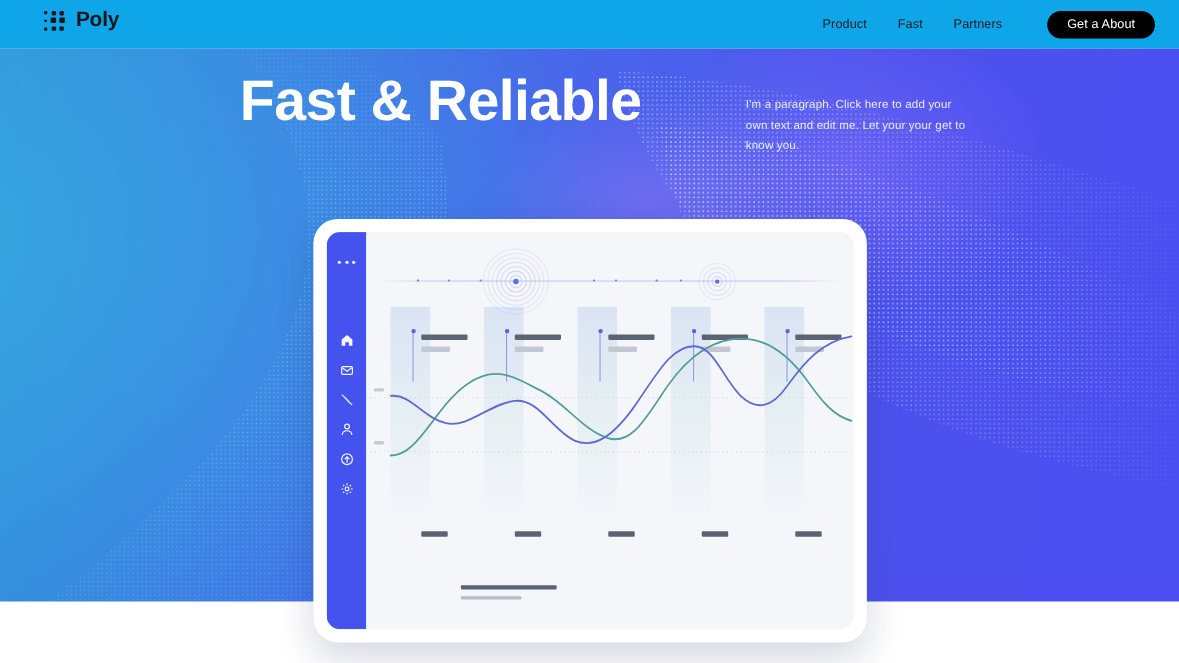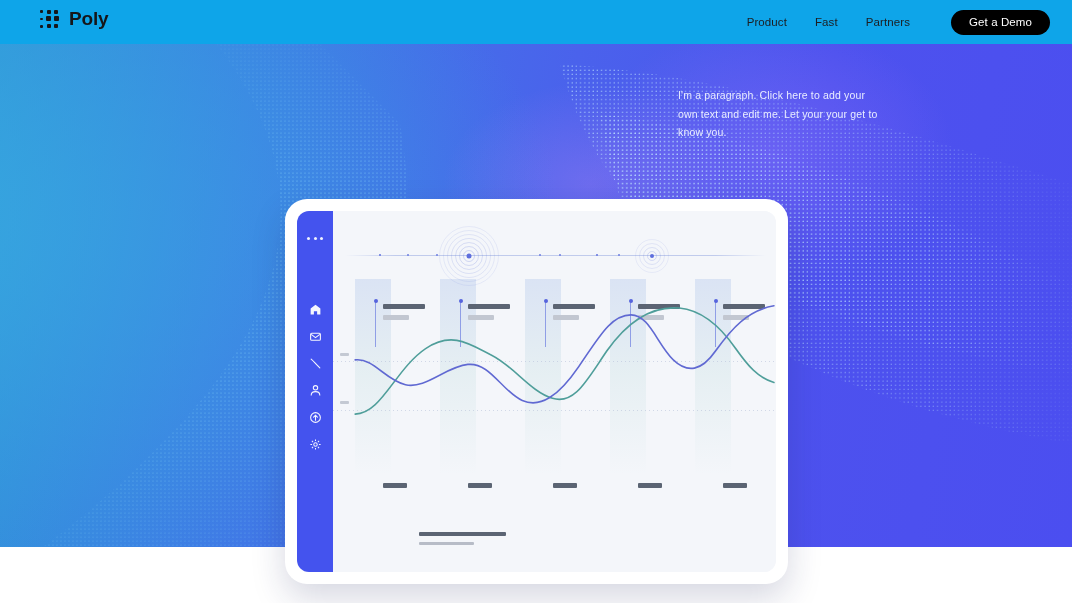--- a/index.html
+++ b/index.html
@@ -172,21 +172,21 @@
       <i class="s"></i>
         <i class="m"></i>
         <i class="m"></i>
     </span>
     <span class="brand-name">Poly</span>
   </div>
   <nav class="nav">
     <a href="#">Product</a>
     <a href="#">Fast</a>
     <a href="#">Partners</a>
-    <button class="demo-btn">Get a Demo</button>
+    <button class="demo-btn">Get a About</button>
   </nav>
 </div>
 
 <div class="hero">
 
   <div class="hero-glow"></div>
   <div class="hero-glow2"></div>
 
   <svg class="mesh" viewBox="0 0 1072 503" preserveAspectRatio="none">
     <defs>
@@ -215,20 +215,21 @@
       <mask id="mR2">
           <path d="M600,70 C 760,90 900,150 1072,240 L 1072,400 C 900,370 760,310 680,250 C 640,215 612,150 600,70 Z" fill="url(#fadeR)"></path>
         </mask>
     </defs>
     <rect x="0" y="0" width="520" height="503" fill="url(#dots)" mask="url(#mL)"></rect>
     <rect x="500" y="0" width="572" height="503" fill="url(#dots2)" mask="url(#mR)"></rect>
     <rect x="560" y="0" width="512" height="503" fill="url(#dots2)" mask="url(#mR2)"></rect>
   </svg>
 
   <h1 class="hero-title">
+    <span>Fast &amp; Reliable</span>
   </h1>
 
   <p class="hero-para">I'm a paragraph. Click here to add your own text and edit me. Let your your get to know you.</p>
 
 </div>
 
 <div class="page-bottom"></div>
 
 <div class="device">
   <div class="screen">

